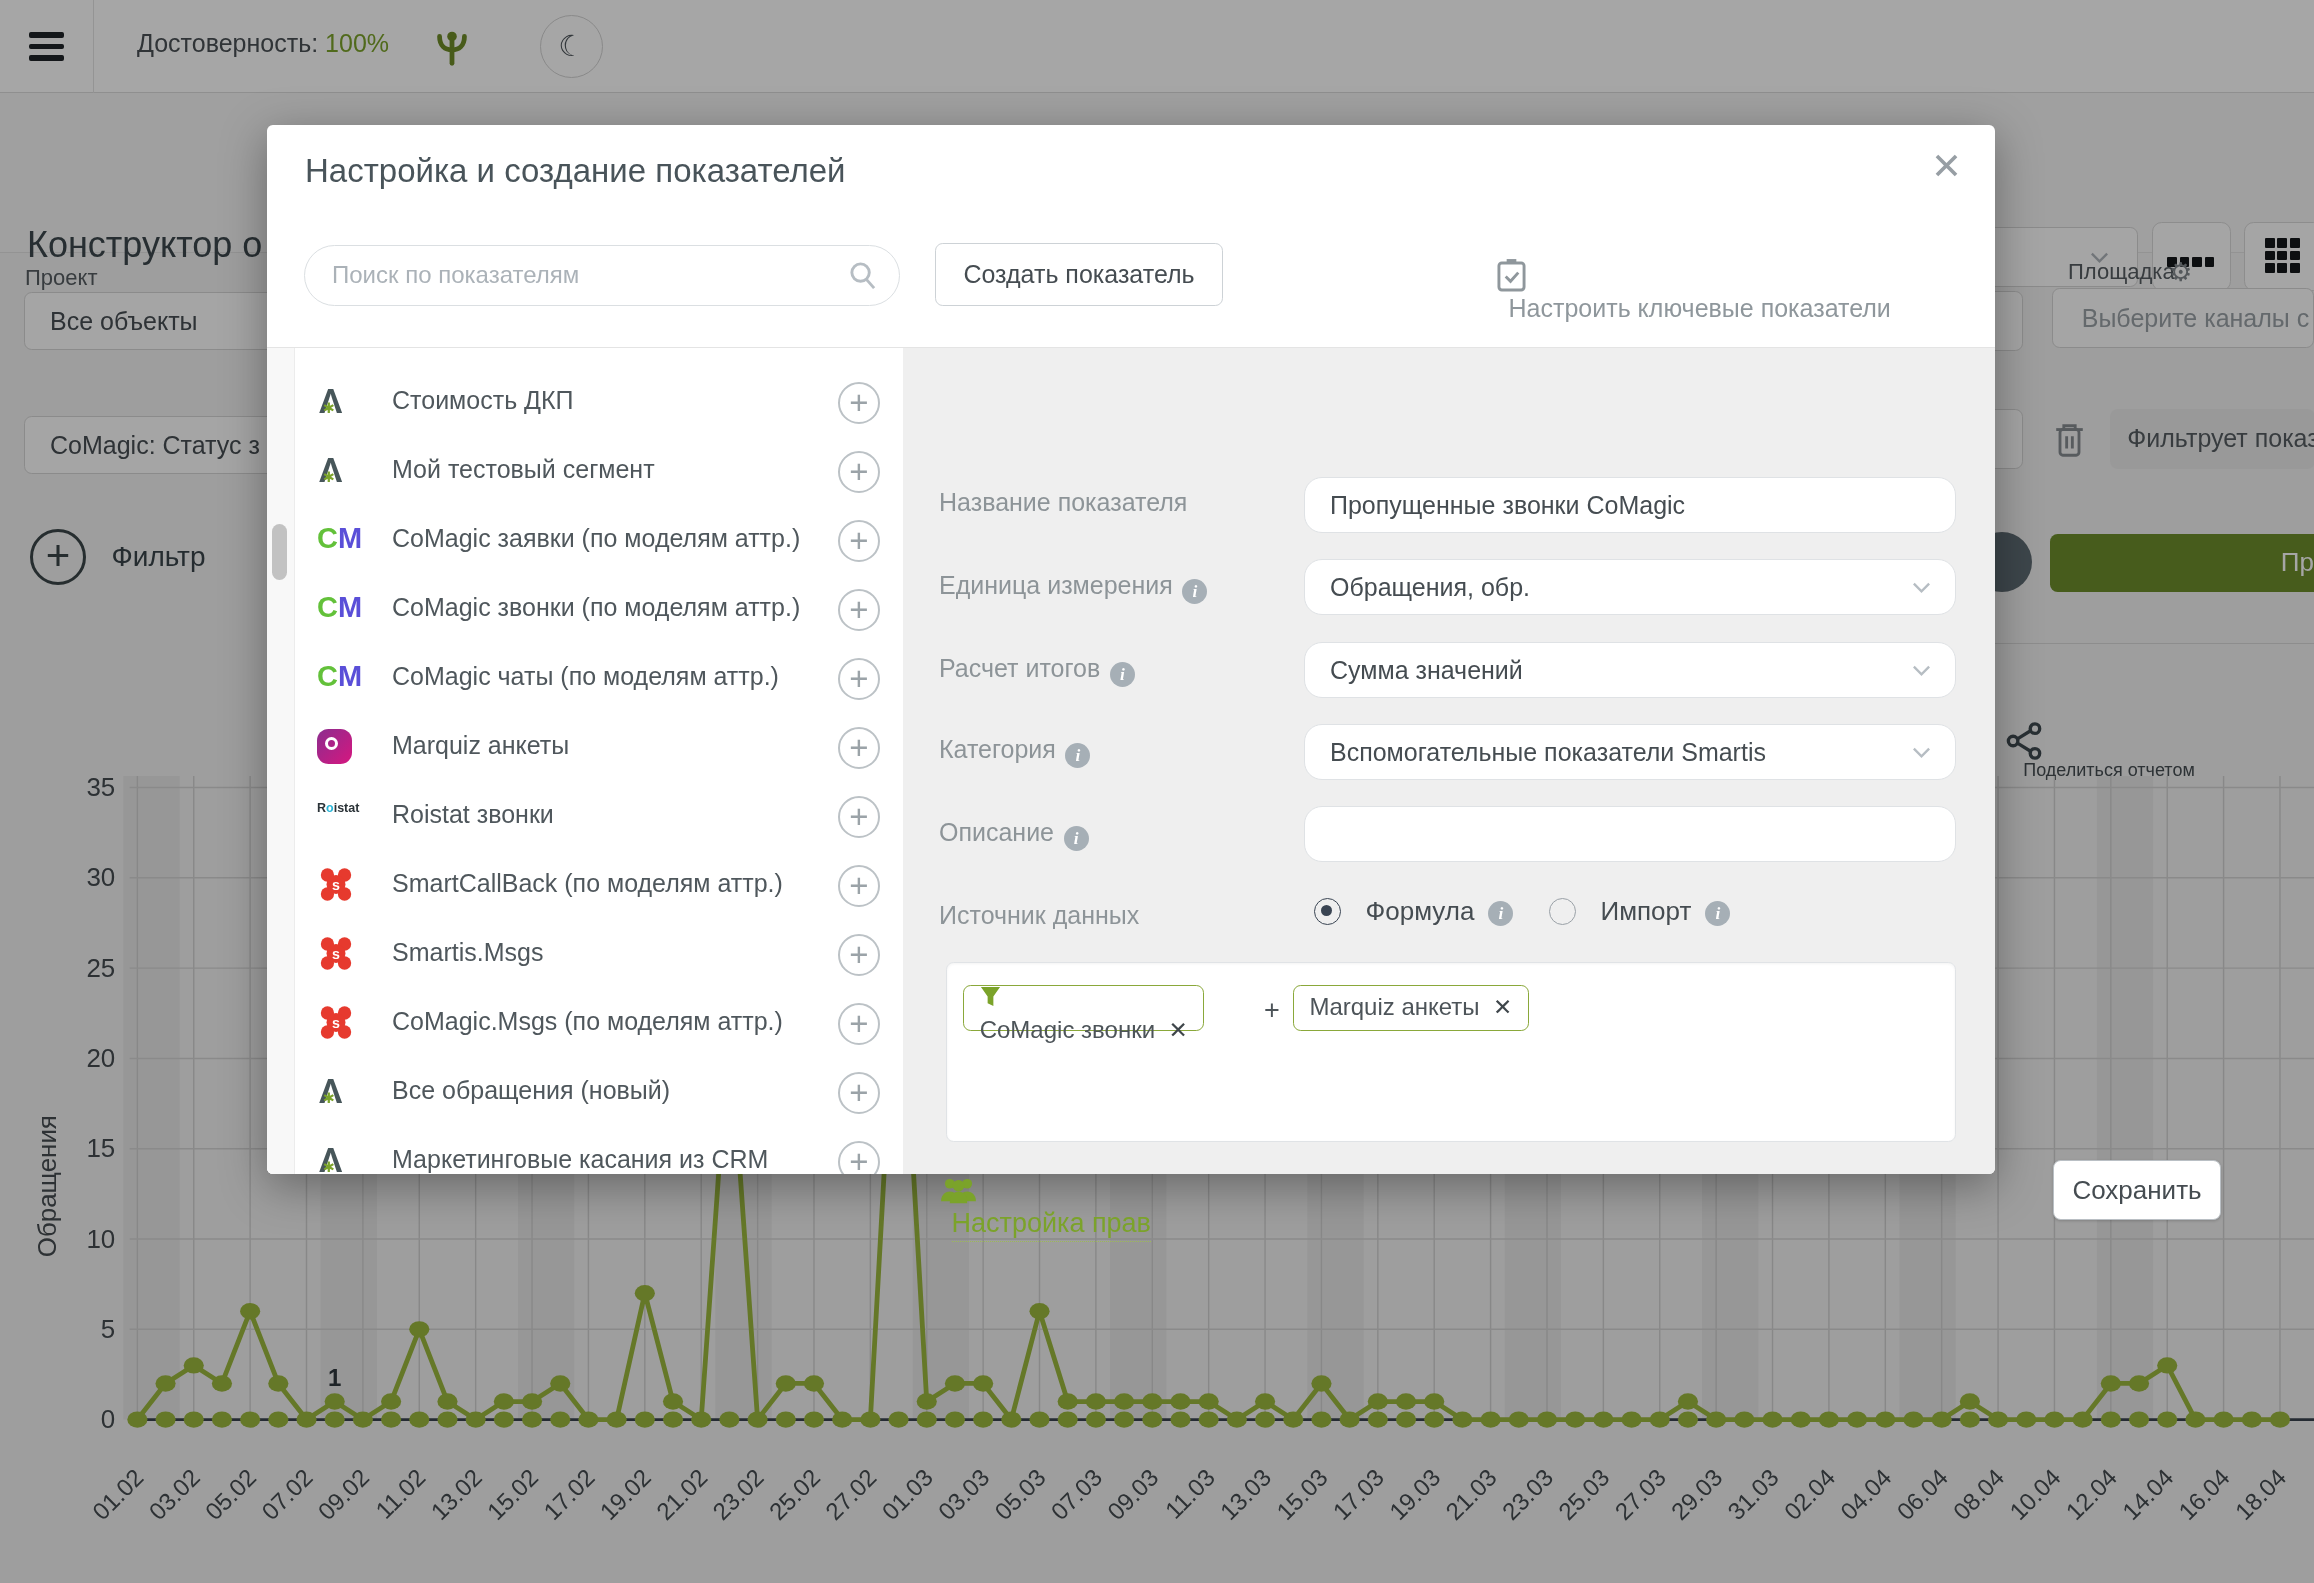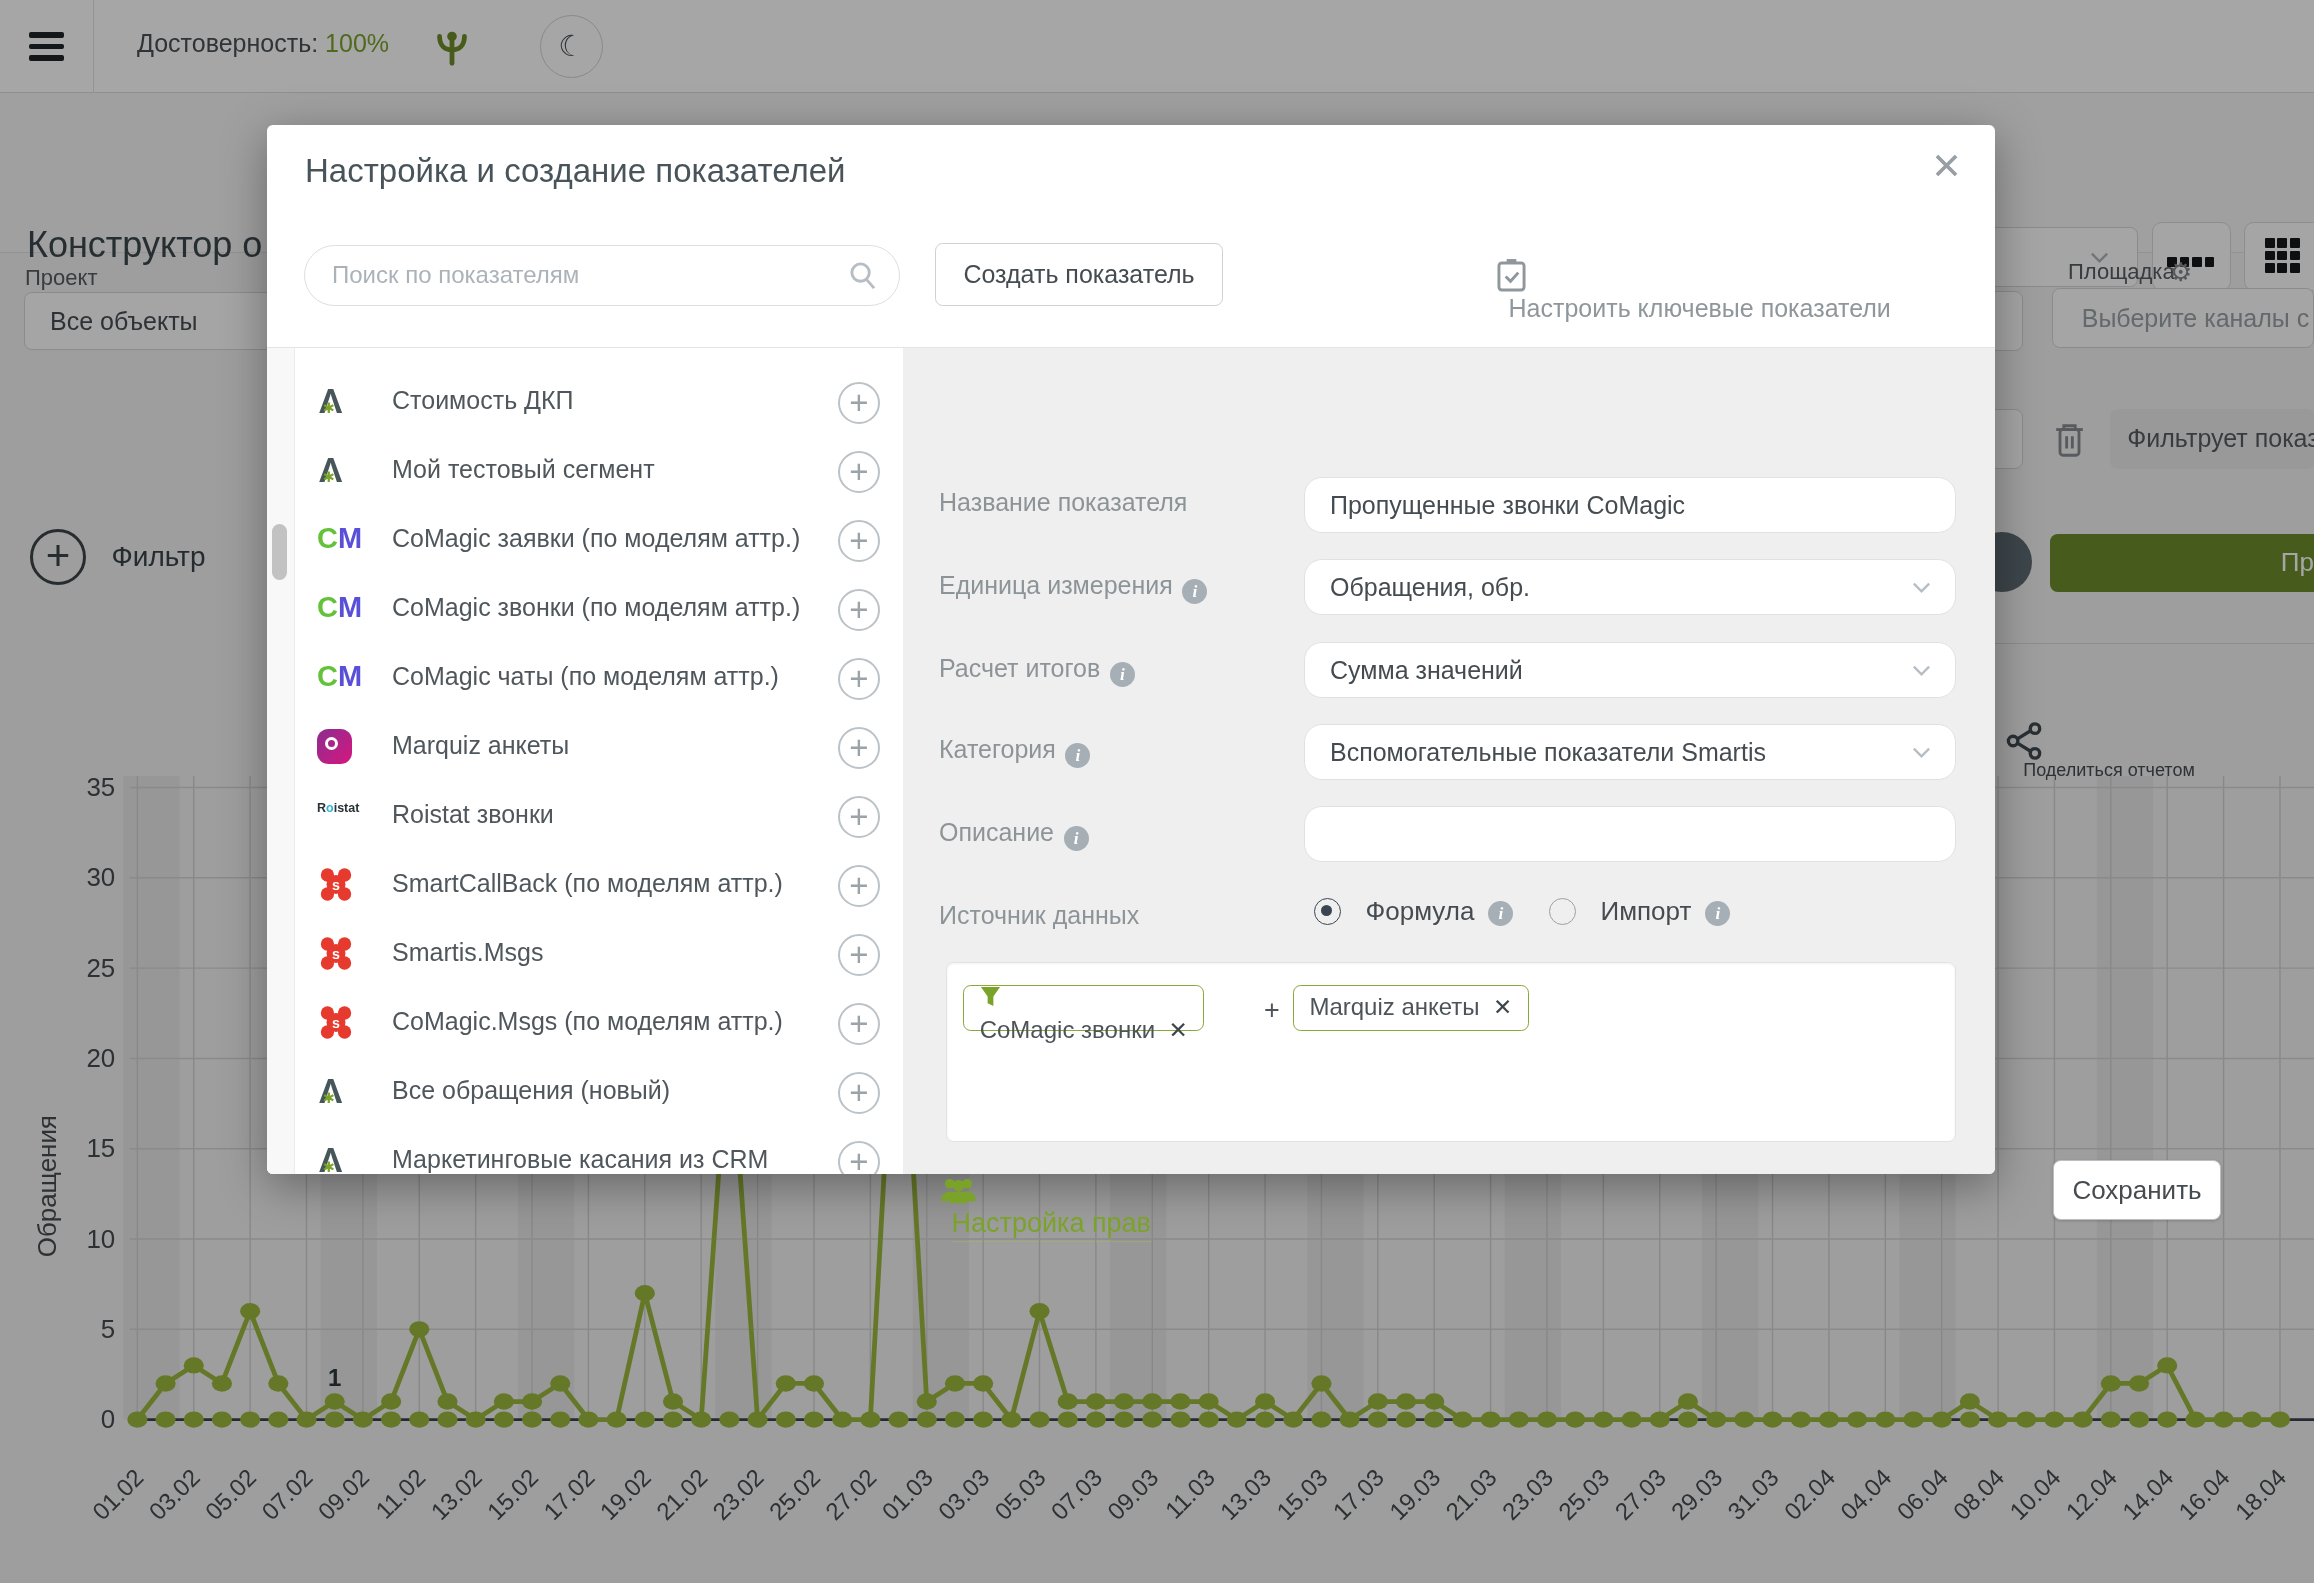--- a/index.html
+++ b/index.html
@@ -150,20 +150,21 @@
           <i></i>
           <i></i>
           <i></i>
           <i></i>
         </span>
       </div>
   </div>
 
   <div class="abs" id="project-label">Проект</div>
   <div class="abs ctrl-select" id="project-select"><span>Все объекты</span></div>
+  <div class="abs ctrl-select" id="status-select"><span>CoMagic: Статус з</span></div>
   <div class="abs" id="filter-add">
     <span class="plus-big">+</span>
     <span class="lbl">Фильтр</span>
   </div>
 
   <div class="abs" id="site-label">Площадка</div>
   <div class="abs" id="site-gear">⚙</div>
   <div class="abs ctrl-select" id="site-select"><span>Выберите каналы с</span></div>
   <div class="abs sliver" id="sliver1"></div>
   <div class="abs sliver" id="sliver2"></div>

